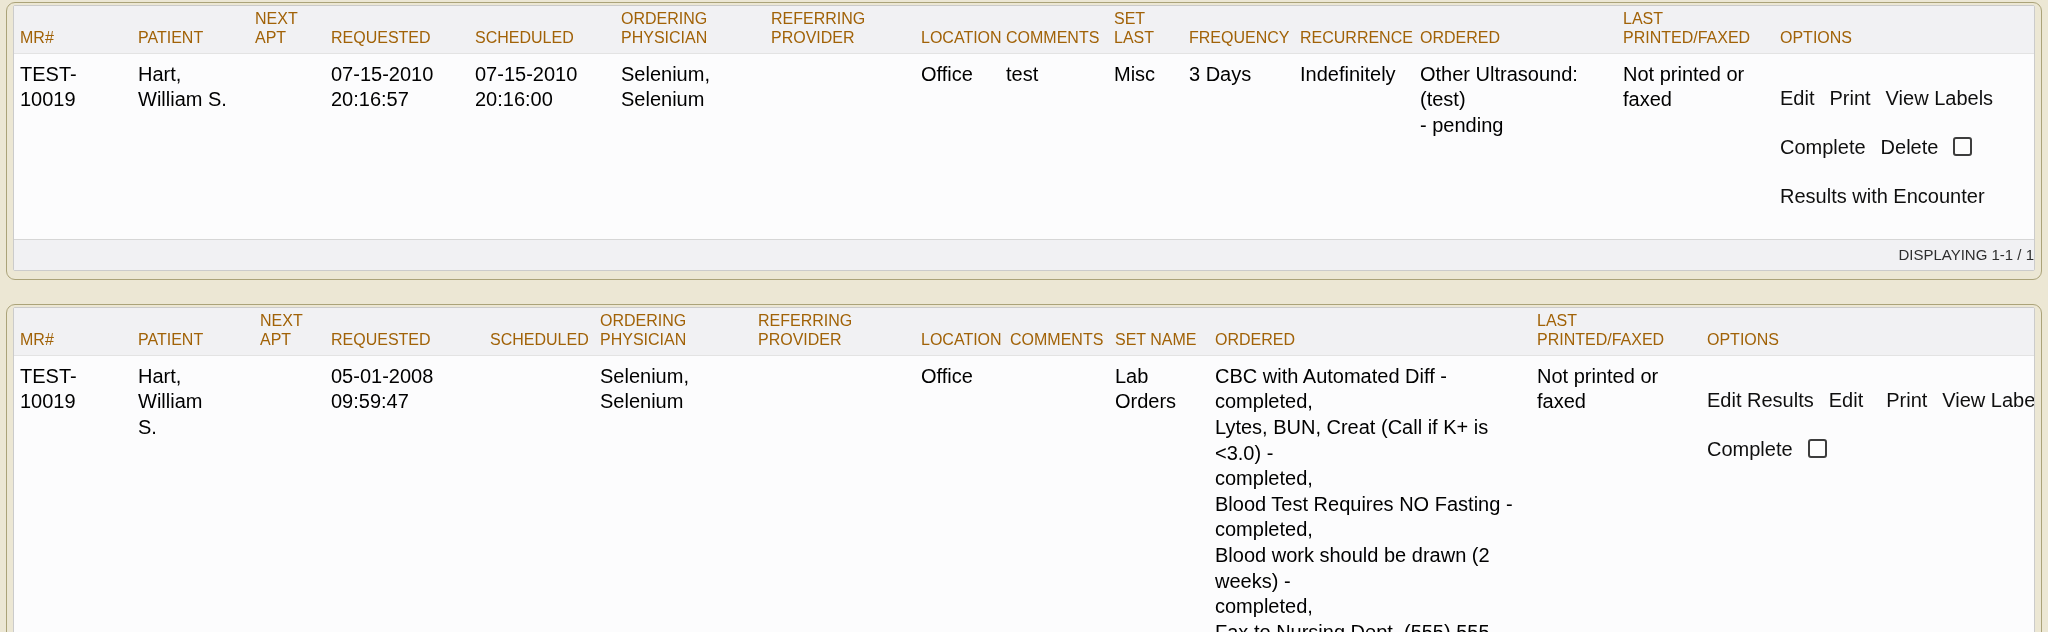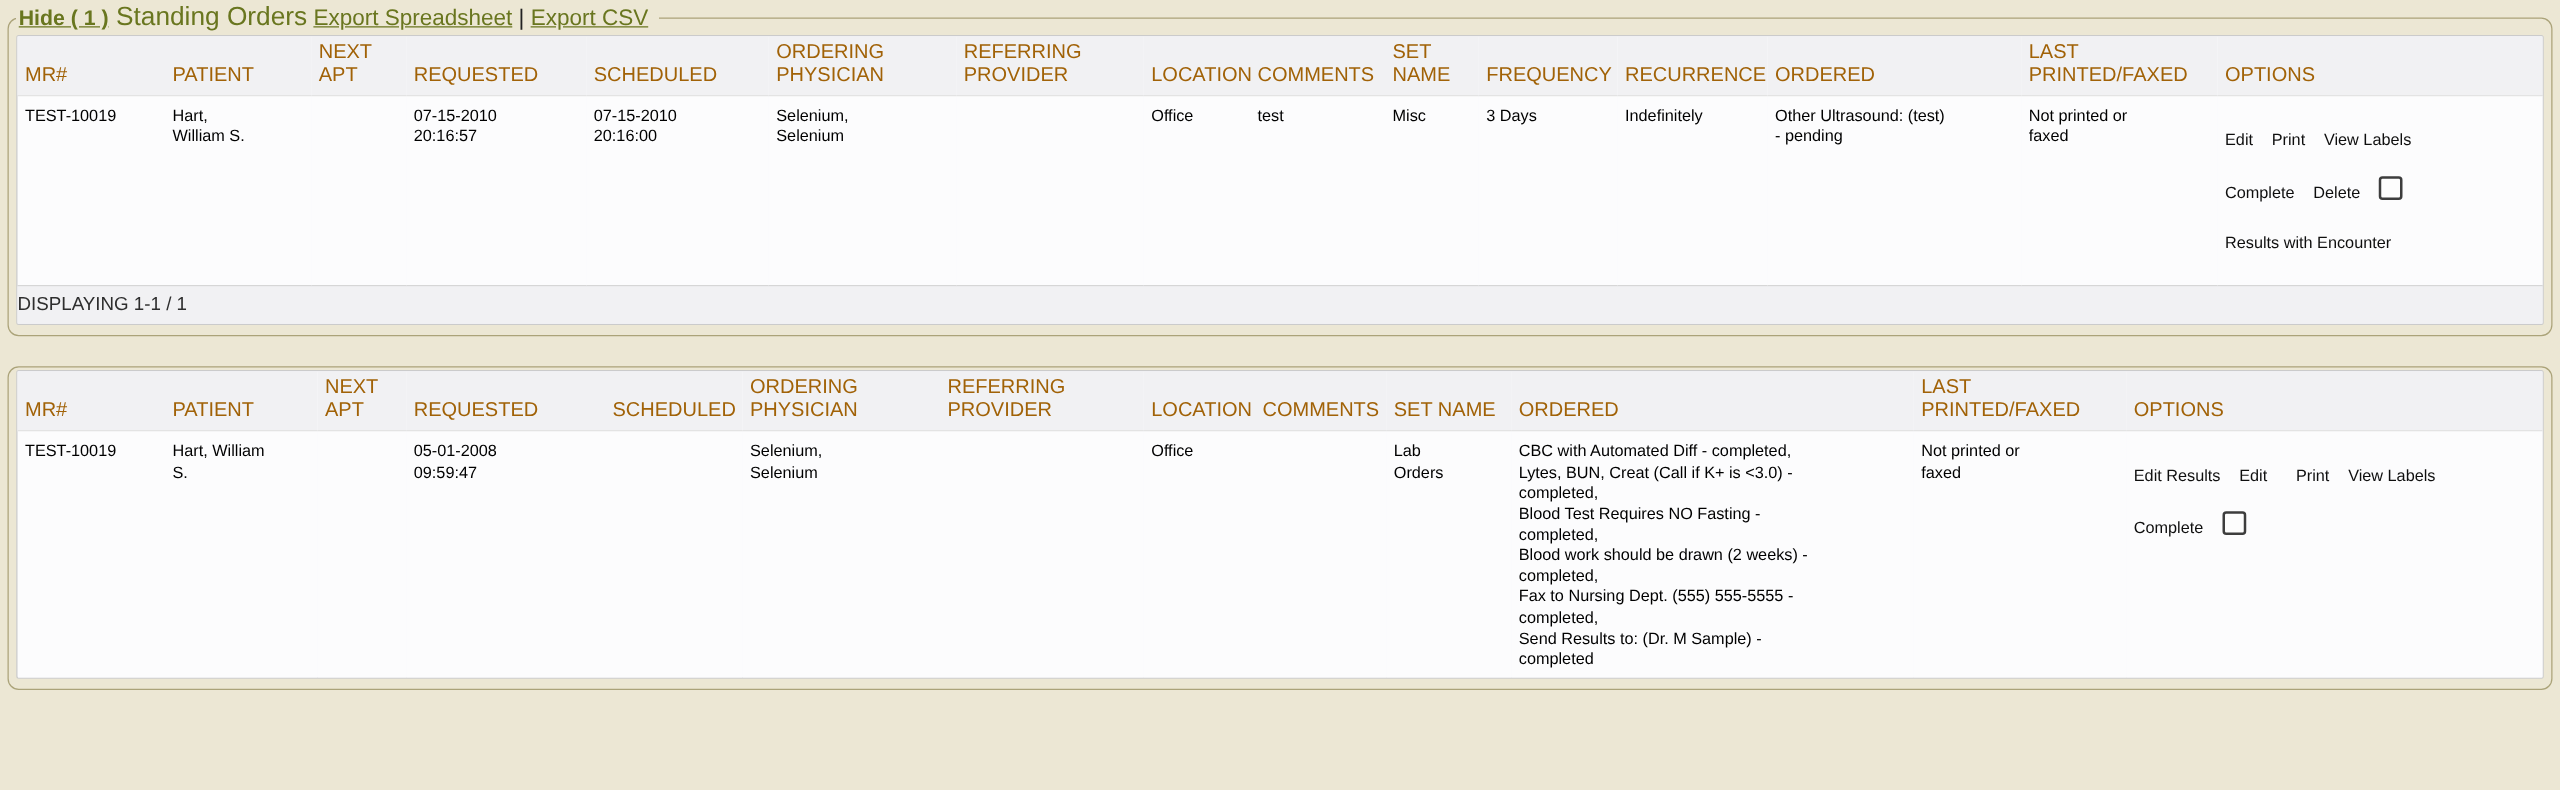--- a/index.html
+++ b/index.html
@@ -38,55 +38,52 @@
     text-align:left;
     vertical-align:bottom;
     padding:4px 6px 5px 6px;
     white-space:pre-line;
     height:40px;
     box-sizing:border-box;
   }
   thead th.u{cursor:pointer;}
   tbody td{
     background:#fcfcfd;
-    font-size:13px;
+    font-size:20px;
     line-height:1.28;
     vertical-align:top;
     padding:8px 6px 6px 6px;
     white-space:pre-line;
     border-top:1px solid #e3e3e3;
     overflow:hidden;
   }
   tr.row-standing{height:94px;}
   tfoot td{
     background:#f1f1f3;
     border-top:1px solid #d6d6d6;
-    text-align:left;
+    text-align:right;
     font-size:15px;
     color:#2e2e2e;
     padding:6px 0 7px 0;
   }
   .opt-line{line-height:22px;margin-bottom:1px;white-space:nowrap;}
   .opt-link{color:#0f0f0f;cursor:pointer;margin-right:15px;}
   .opt-link.last{margin-right:6px;}
   .cb{
     display:inline-block;width:15px;height:15px;
     border:2px solid #3d3d3d;border-radius:3px;
     background:#fdfdfd;vertical-align:-2px;cursor:pointer;
   }
 </style>
 </head>
 <body>
 
 <main class="page">
 
   <fieldset class="section">
-    <legend>
-      <a class="hide-link">Hide ( 1 )</a><span class="section-title">Standing Orders</span><a class="export-link">Export Spreadsheet</a><span class="pipe">|</span><a class="export-link">Export CSV</a>
-    </legend>
     <div class="card">
       <table>
         <colgroup>
           <col style="width:118px">
             <col style="width:117px">
             <col style="width:76px">
             <col style="width:144px">
           <col style="width:146px">
             <col style="width:150px">
             <col style="width:150px">
@@ -107,21 +104,21 @@
 APT</th>
             <th class="u">REQUESTED</th>
             <th class="u">SCHEDULED</th>
             <th class="u">ORDERING
 PHYSICIAN</th>
             <th>REFERRING
 PROVIDER</th>
             <th class="u">LOCATION</th>
             <th>COMMENTS</th>
             <th class="u">SET
-NAME</th>
+LAST</th>
             <th class="u">FREQUENCY</th>
             <th class="u">RECURRENCE</th>
             <th class="u">ORDERED</th>
             <th>LAST
 PRINTED/FAXED</th>
             <th>OPTIONS</th>
           </tr>
         </thead>
         <tbody>
           <tr class="row-standing">

